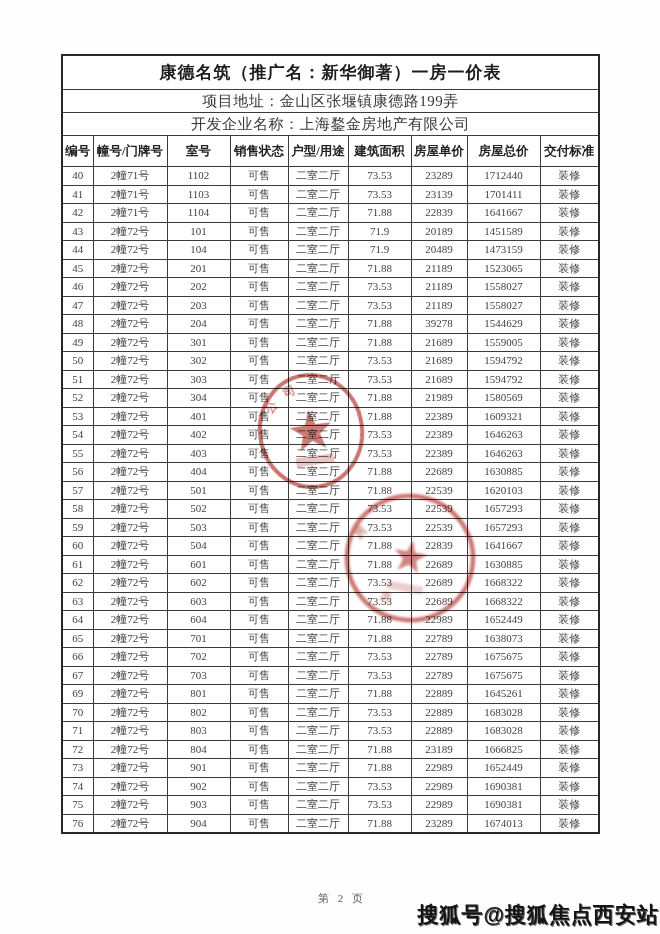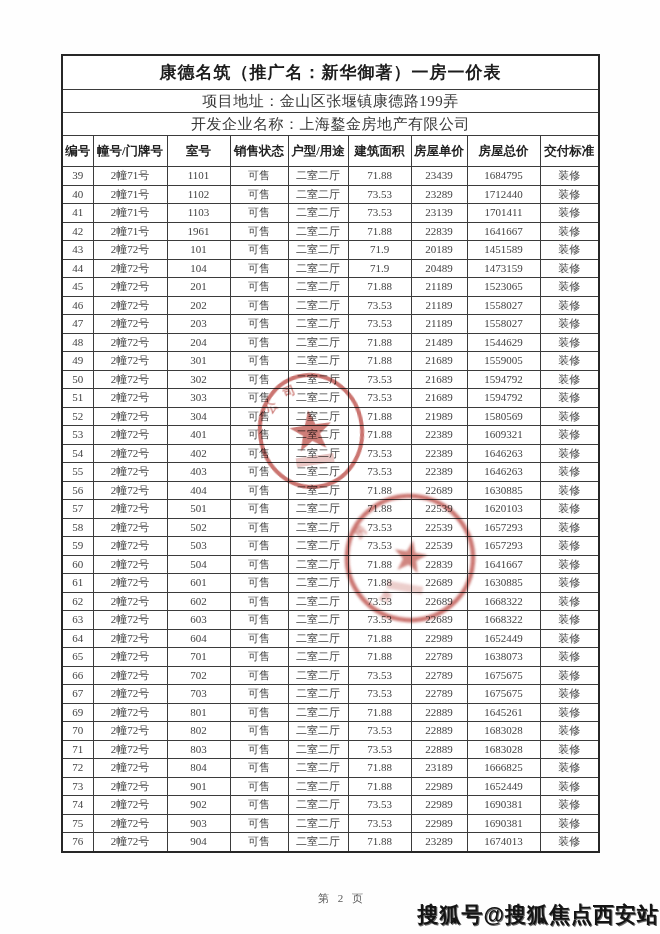--- a/index.html
+++ b/index.html
@@ -79,31 +79,20 @@
           <th>编号</th>
           <th>幢号/门牌号</th>
           <th>室号</th>
           <th>销售状态</th>
           <th>户型/用途</th>
           <th>建筑面积</th>
           <th>房屋单价</th>
           <th>房屋总价</th>
           <th>交付标准</th>
         </tr>
-    <tr class="data-row">
-          <td>39</td>
-          <td>2幢71号</td>
-          <td>1101</td>
-          <td>可售</td>
-          <td>二室二厅</td>
-          <td>71.88</td>
-          <td>23439</td>
-          <td>1684795</td>
-          <td>装修</td>
-        </tr>
         <tr class="data-row">
           <td>40</td>
           <td>2幢71号</td>
           <td>1102</td>
           <td>可售</td>
           <td>二室二厅</td>
           <td>73.53</td>
           <td>23289</td>
           <td>1712440</td>
           <td>装修</td>
@@ -115,21 +104,21 @@
           <td>可售</td>
           <td>二室二厅</td>
           <td>73.53</td>
           <td>23139</td>
           <td>1701411</td>
           <td>装修</td>
         </tr>
         <tr class="data-row">
           <td>42</td>
           <td>2幢71号</td>
-          <td>1961</td>
+          <td>1104</td>
           <td>可售</td>
           <td>二室二厅</td>
           <td>71.88</td>
           <td>22839</td>
           <td>1641667</td>
           <td>装修</td>
         </tr>
         <tr class="data-row">
           <td>43</td>
           <td>2幢72号</td>
@@ -185,21 +174,21 @@
           <td>1558027</td>
           <td>装修</td>
         </tr>
         <tr class="data-row">
           <td>48</td>
           <td>2幢72号</td>
           <td>204</td>
           <td>可售</td>
           <td>二室二厅</td>
           <td>71.88</td>
-          <td>21489</td>
+          <td>39278</td>
           <td>1544629</td>
           <td>装修</td>
         </tr>
         <tr class="data-row">
           <td>49</td>
           <td>2幢72号</td>
           <td>301</td>
           <td>可售</td>
           <td>二室二厅</td>
           <td>71.88</td>

